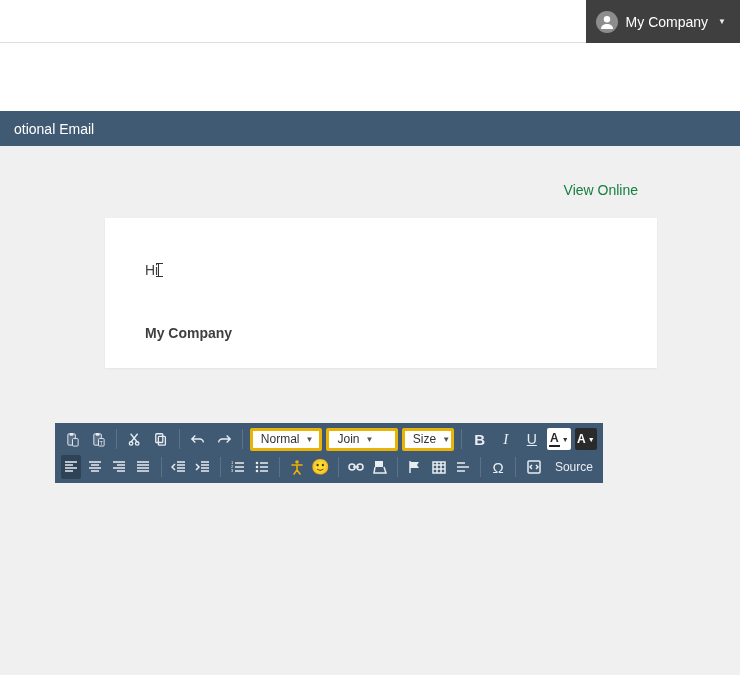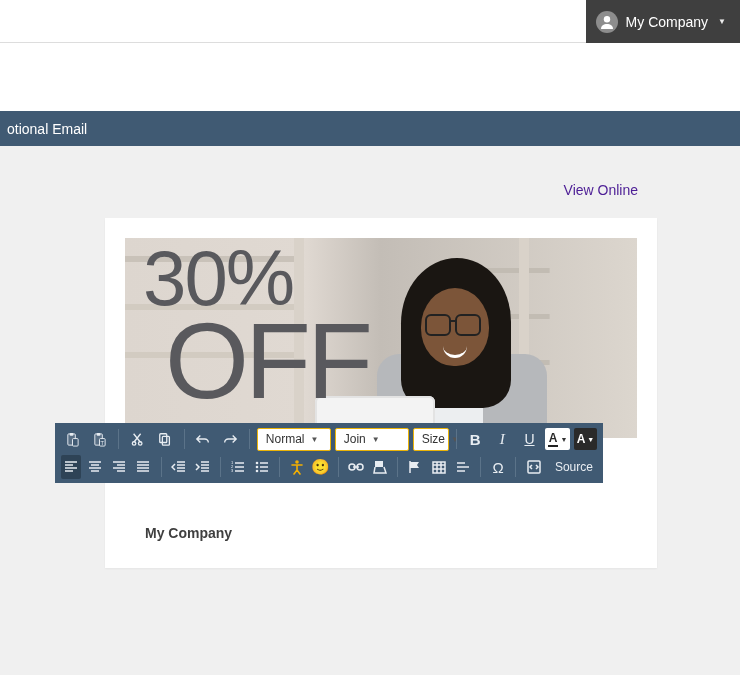--- a/index.html
+++ b/index.html
@@ -53,29 +53,29 @@
 
   .band-blue {
     position: absolute;
     top: 111px; left: 0; right: 0;
     height: 35px;
     background: #405a73;
     color: #fff;
     font-size: 14px;
     display: flex;
     align-items: center;
-    padding-left: 7px;
+    padding-left: 14px;
   }
 
   .view-online {
     position: absolute;
     top: 182px;
     right: 102px;
     font-size: 14px;
-    color: #4c1d95;
+    color: #15803d;
     cursor: pointer;
   }
 
   .card {
     position: absolute;
     top: 218px;
     left: 105px;
     width: 552px;
     background: #fff;
     padding: 20px 20px 24px 20px;
@@ -199,32 +199,32 @@
     border-radius:2px;
     cursor:pointer;
     color:#e8edf2;
   }
   .tbtn.active { background:#2e4356; }
   .tbtn svg { display:block; }
   .sep { width:1px; height:20px; background:#5b7389; margin:0 3px; }
   .sel {
     height: 23px;
     background:#fff; color:#333;
-    border:1px solid #eab308;
+    border:3px solid #eab308;
     border-radius:2px;
     display:flex; align-items:center;
     padding:0 6px 0 8px;
     gap:6px;
     cursor:pointer;
     font-size:12px;
   }
   .sel .arrow { font-size:8px; color:#555; }
   .sel.format { width:76px; }
   .sel.font   { width:76px; }
-  .sel.size   { width:36px; }
+  .sel.size   { width:52px; }
   .boxbtn {
     height:22px; min-width:22px; background:#fff;
     display:flex; align-items:center; justify-content:center;
     border-radius:2px; color:#2a2a2a; cursor:pointer;
     padding:0 3px;
   }
   .color-arrow { font-size:7px; margin-left:2px; color:#333;}
   .txline { stroke:#e8edf2; stroke-width:1.5; }
   .fillw { fill:#e8edf2; }
   .src-label { font-size:12px; margin-left:2px; }
@@ -248,40 +248,20 @@
 
 <div class="band-white"></div>
 
 <div class="band-blue">
   <span>otional Email</span>
 </div>
 
 <a class="view-online">View Online</a>
 
 <div class="card">
-  <div class="hero">
-    <div class="shelves"></div>
-    <div class="pillar p1"></div>
-    <div class="pillar p2"></div>
-    <div class="person">
-      <div class="jacket"></div>
-      <div class="inner"></div>
-      <div class="hair"></div>
-      <div class="face"></div>
-      <div class="glass l"></div>
-        <div class="glass r"></div>
-        <div class="gbridge"></div>
-      <div class="smile"></div>
-      <div class="laptop"></div>
-    </div>
-    <div class="promo">
-      <div class="pct">30%</div>
-      <div class="off">OFF</div>
-    </div>
-  </div>
 
   <div class="body-text">
     <div class="greet">
       <span>Hi</span><span class="cursor-caret"></span>
     </div>
     <br>
     <br>
     <div class="bold">My Company</div>
   </div>
 </div>

